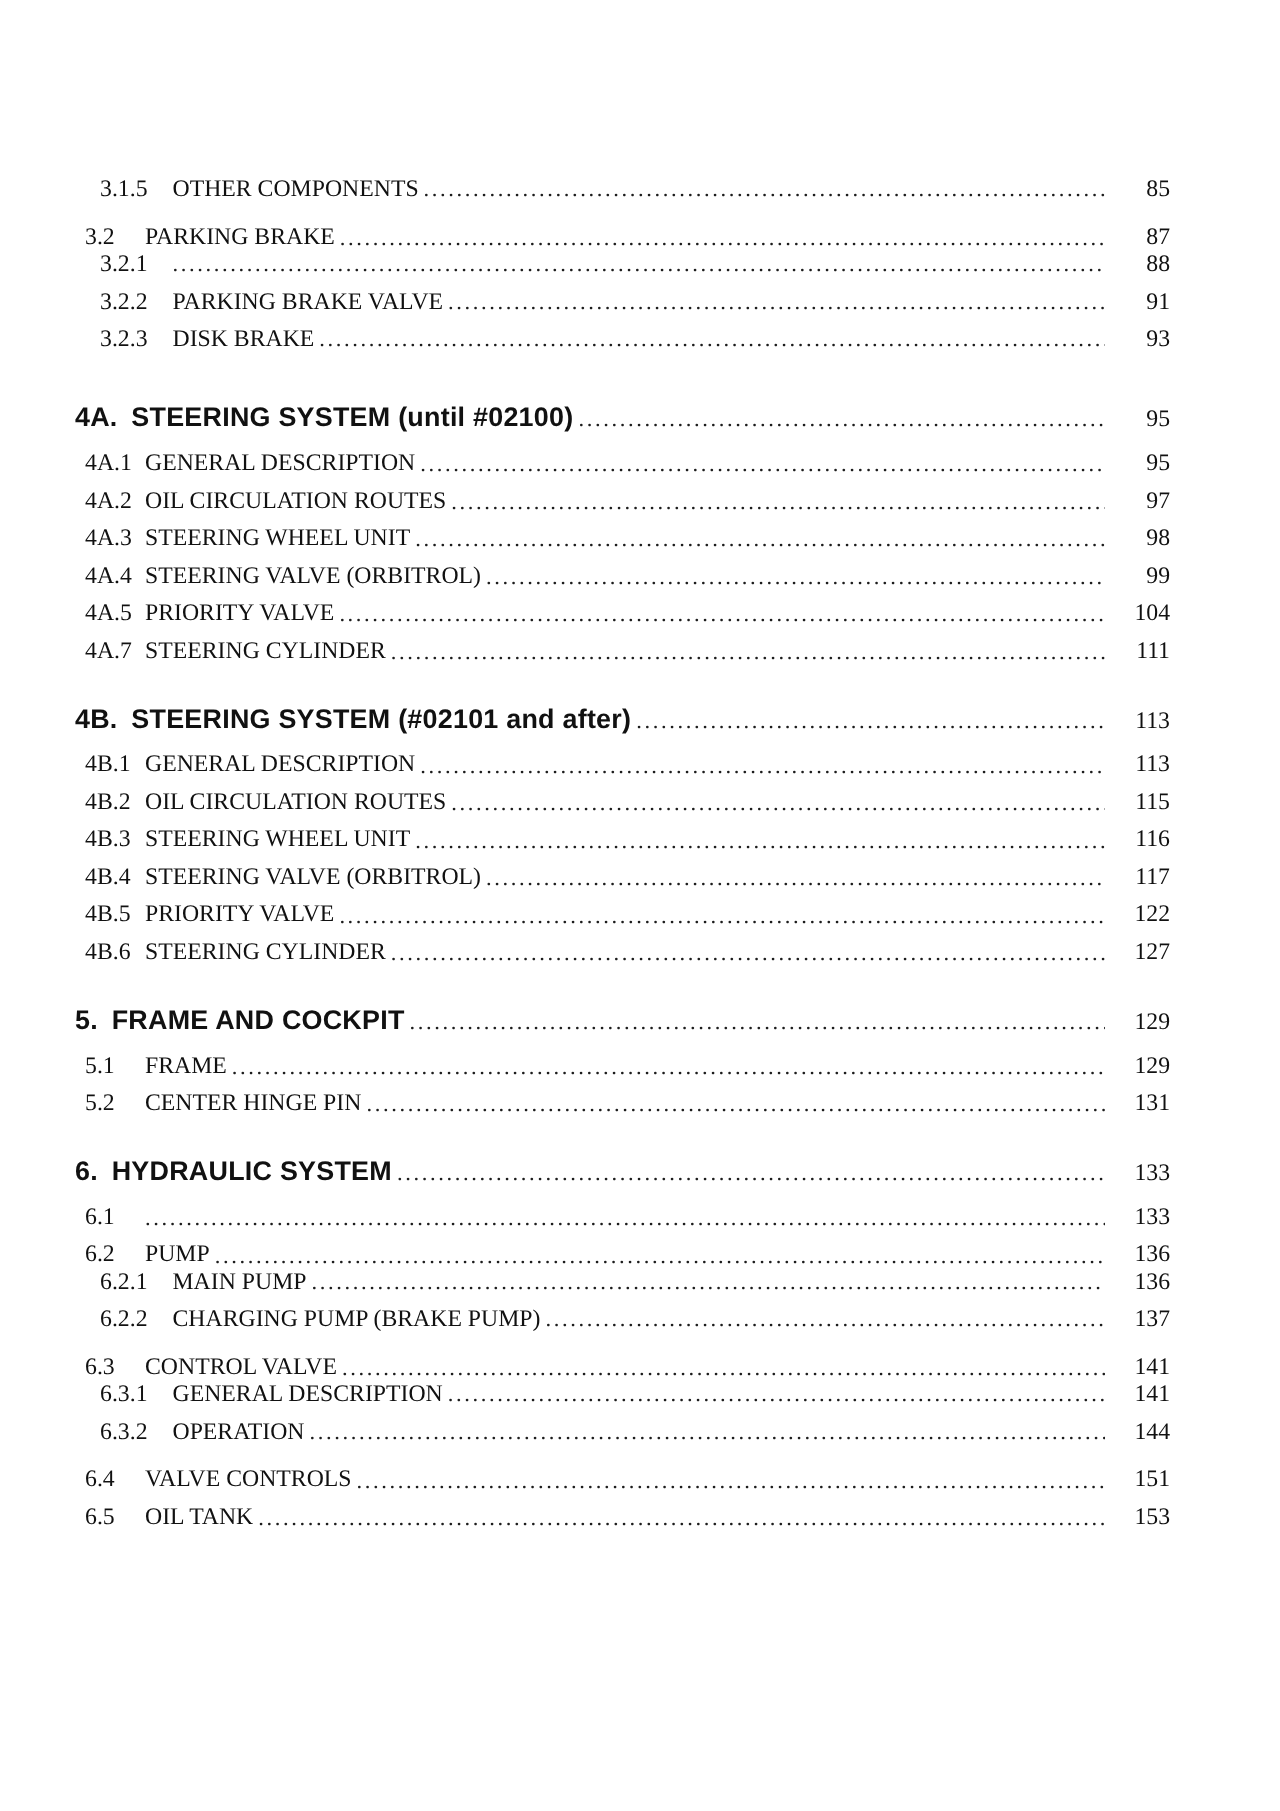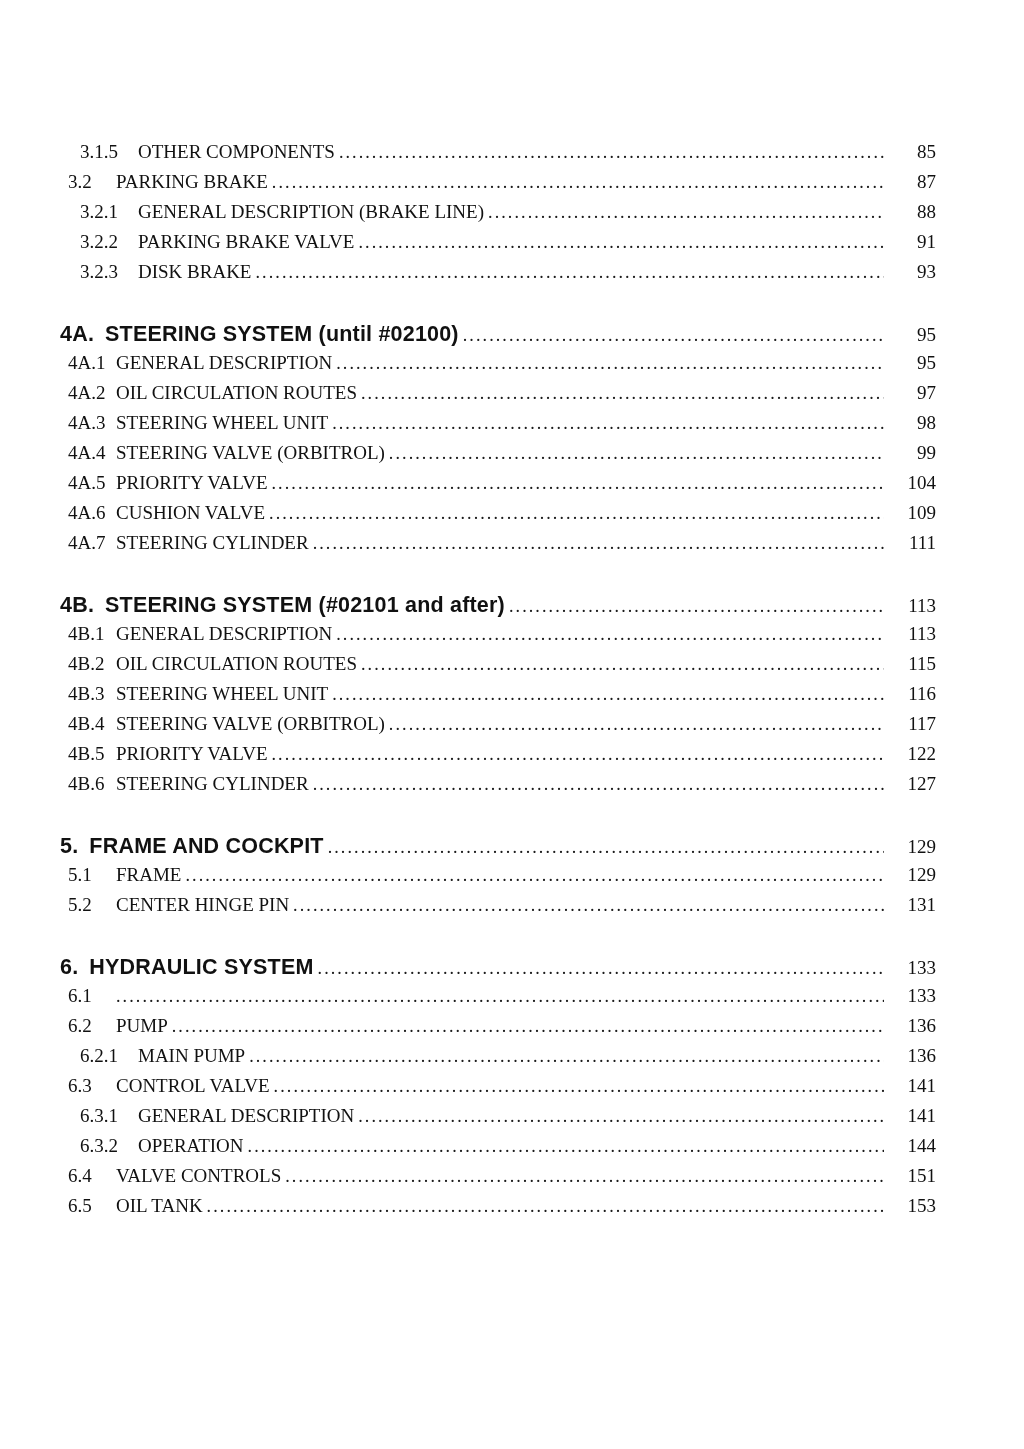--- a/index.html
+++ b/index.html
@@ -24,21 +24,21 @@
   .row {
     display: flex;
     align-items: baseline;
     height: 30px;
     font-size: 19px;
     white-space: nowrap;
   }
   .row.level-1 {
     margin-top: 31px;
   }
-  .row.level-2 { padding-left: 8px; }
+  .row.level-2 { padding-left: 8px; align-items: flex-end; }
   .row.level-3 { padding-left: 20px; }
 
   .num {
     display: inline-block;
     min-width: 48px;
     flex: 0 0 auto;
   }
   .level-3 .num { min-width: 58px; }
   .level-1 .num {
     min-width: 0;
@@ -89,21 +89,20 @@
 
   <div class="row level-2">
     <span class="num">3.2</span>
     <span class="title">PARKING BRAKE</span>
     <span class="dots"></span>
     <span class="page-num">87</span>
   </div>
 
   <div class="row level-3">
     <span class="num">3.2.1</span>
-    <span class="title">GENERAL DESCRIPTION (BRAKE LINE)</span>
     <span class="dots"></span>
     <span class="page-num">88</span>
   </div>
 
   <div class="row level-3">
     <span class="num">3.2.2</span>
     <span class="title">PARKING BRAKE VALVE</span>
     <span class="dots"></span>
     <span class="page-num">91</span>
   </div>
@@ -150,26 +149,20 @@
     <span class="page-num">99</span>
   </div>
 
   <div class="row level-2">
     <span class="num">4A.5</span>
     <span class="title">PRIORITY VALVE</span>
     <span class="dots"></span>
     <span class="page-num">104</span>
   </div>
 
-  <div class="row level-2">
-    <span class="num">4A.6</span>
-    <span class="title">CUSHION VALVE</span>
-    <span class="dots"></span>
-    <span class="page-num">109</span>
-  </div>
 
   <div class="row level-2">
     <span class="num">4A.7</span>
     <span class="title">STEERING CYLINDER</span>
     <span class="dots"></span>
     <span class="page-num">111</span>
   </div>
 
   <div class="row level-1">
     <span class="num">4B.</span>
@@ -261,20 +254,26 @@
     <span class="page-num">136</span>
   </div>
 
   <div class="row level-3">
     <span class="num">6.2.1</span>
     <span class="title">MAIN PUMP</span>
     <span class="dots"></span>
     <span class="page-num">136</span>
   </div>
 
+  <div class="row level-3">
+    <span class="num">6.2.2</span>
+    <span class="title">CHARGING PUMP (BRAKE PUMP)</span>
+    <span class="dots"></span>
+    <span class="page-num">137</span>
+  </div>
 
   <div class="row level-2">
     <span class="num">6.3</span>
     <span class="title">CONTROL VALVE</span>
     <span class="dots"></span>
     <span class="page-num">141</span>
   </div>
 
   <div class="row level-3">
     <span class="num">6.3.1</span>

